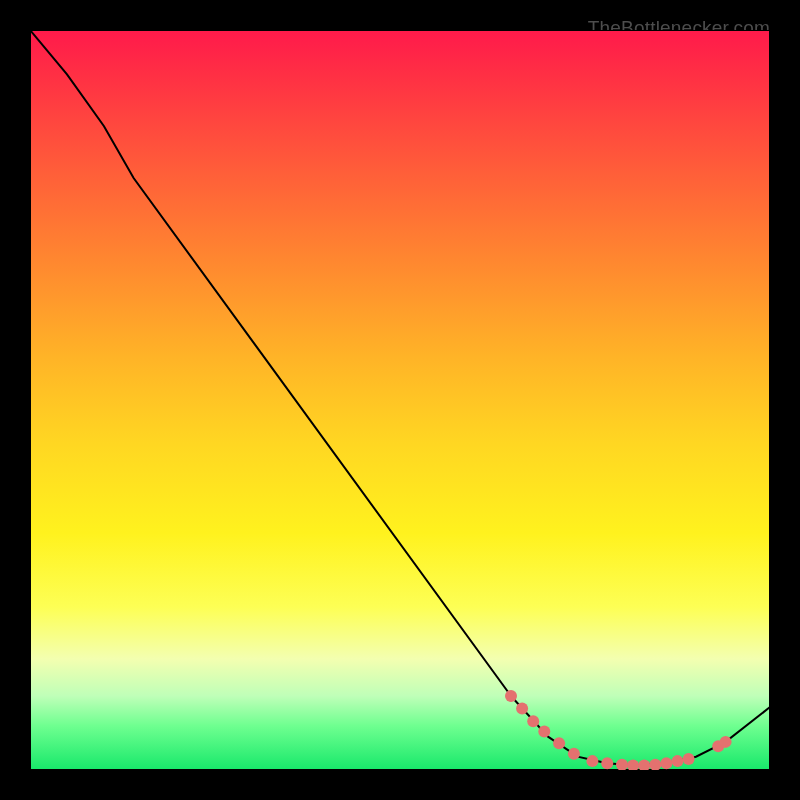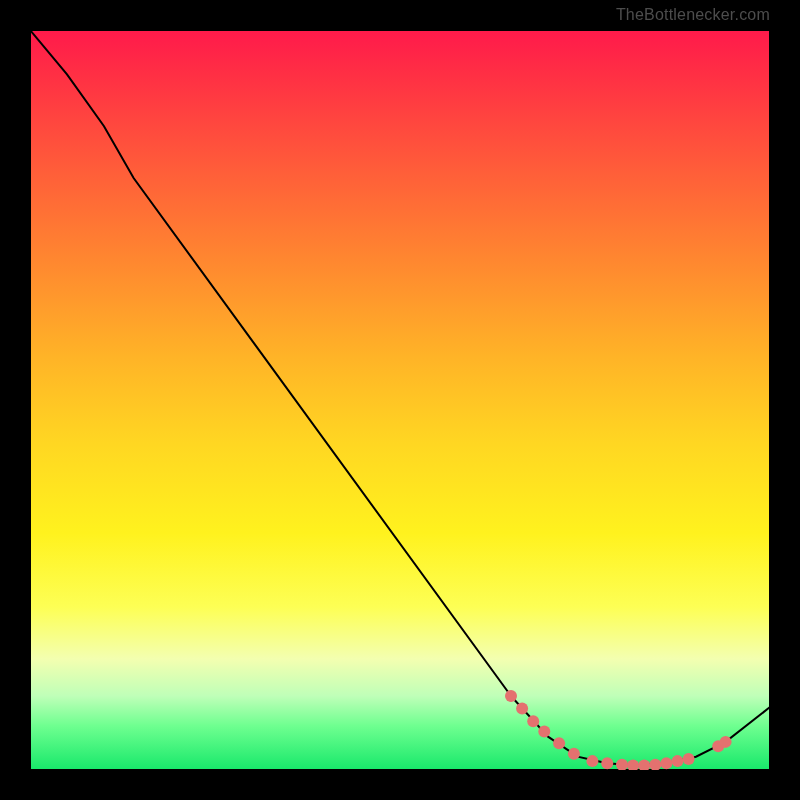--- a/index.html
+++ b/index.html
@@ -44,24 +44,24 @@
   svg.overlay {
     position: absolute;
     left: 0;
     top: 0;
     width: 740px;
     height: 740px;
     display: block;
   }
   .watermark {
     position: absolute;
-    top: 6px;
+    top: 17px;
     right: 30px;
     color: #4d4d4d;
-    font-size: 16px;
+    font-size: 19px;
     font-weight: 500;
     letter-spacing: 0.2px;
     user-select: none;
   }
 </style>
 </head>
 <body>
 
 <div class="frame">
   <div class="watermark">TheBottlenecker.com</div>

